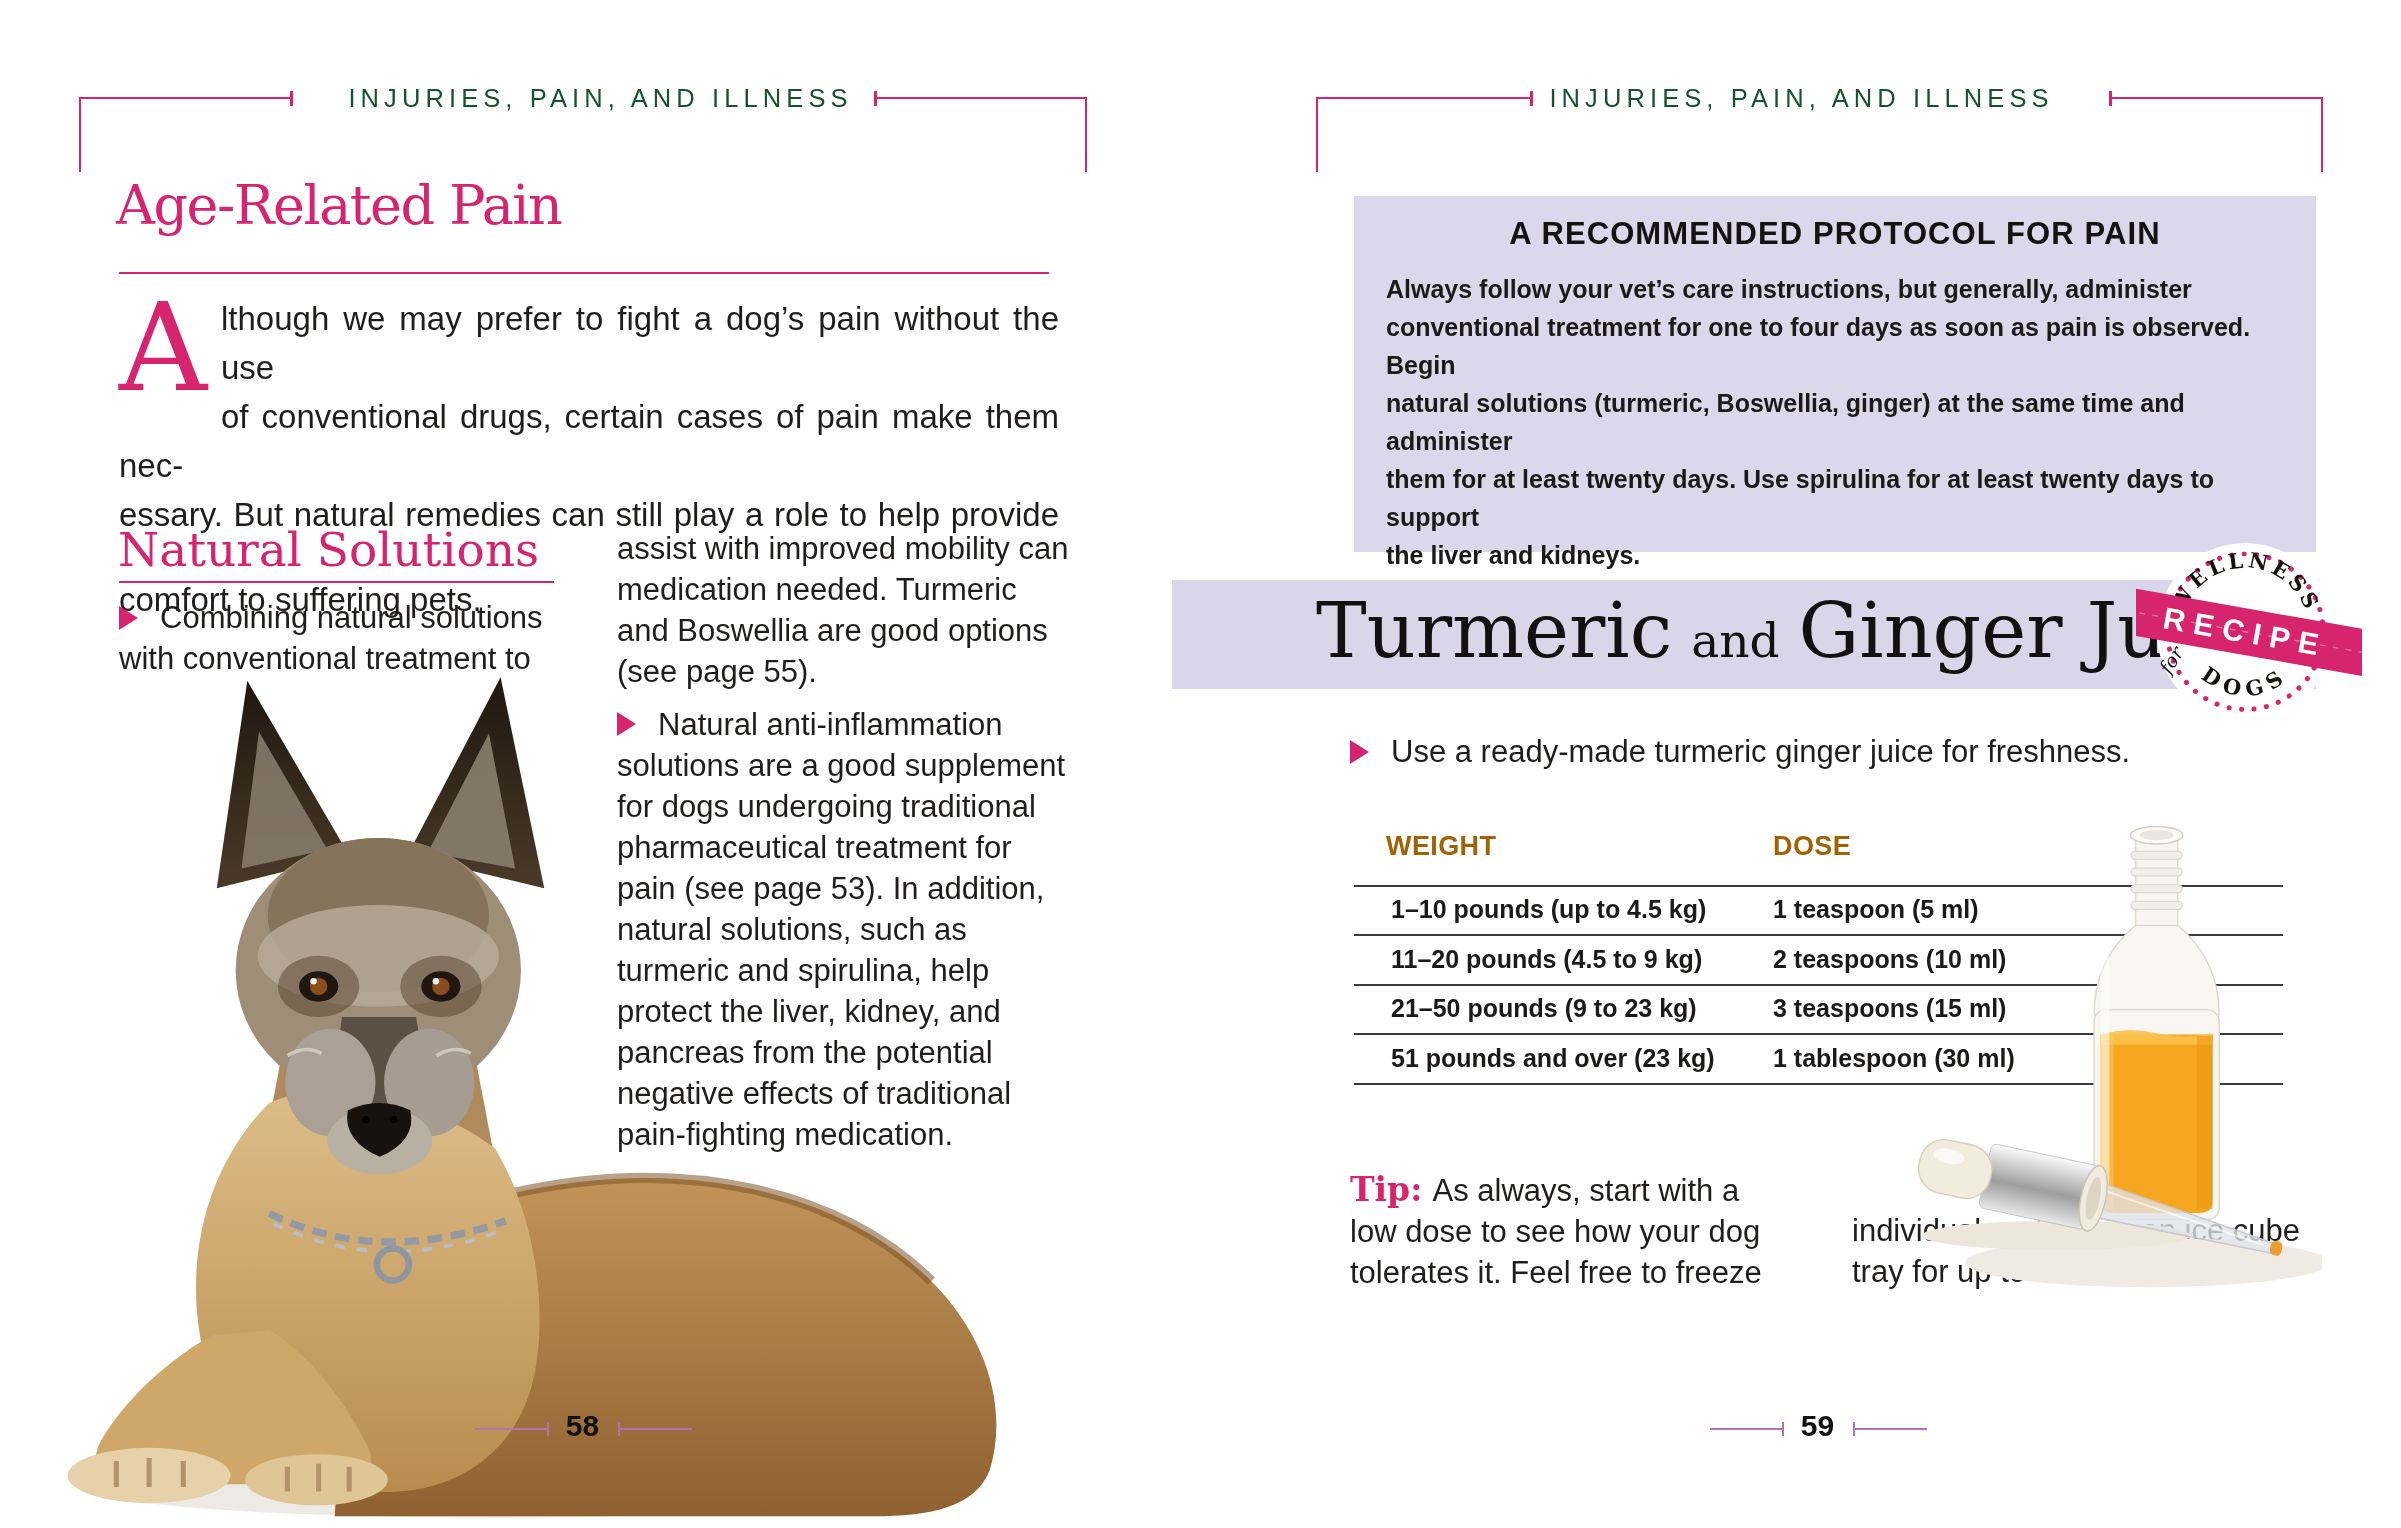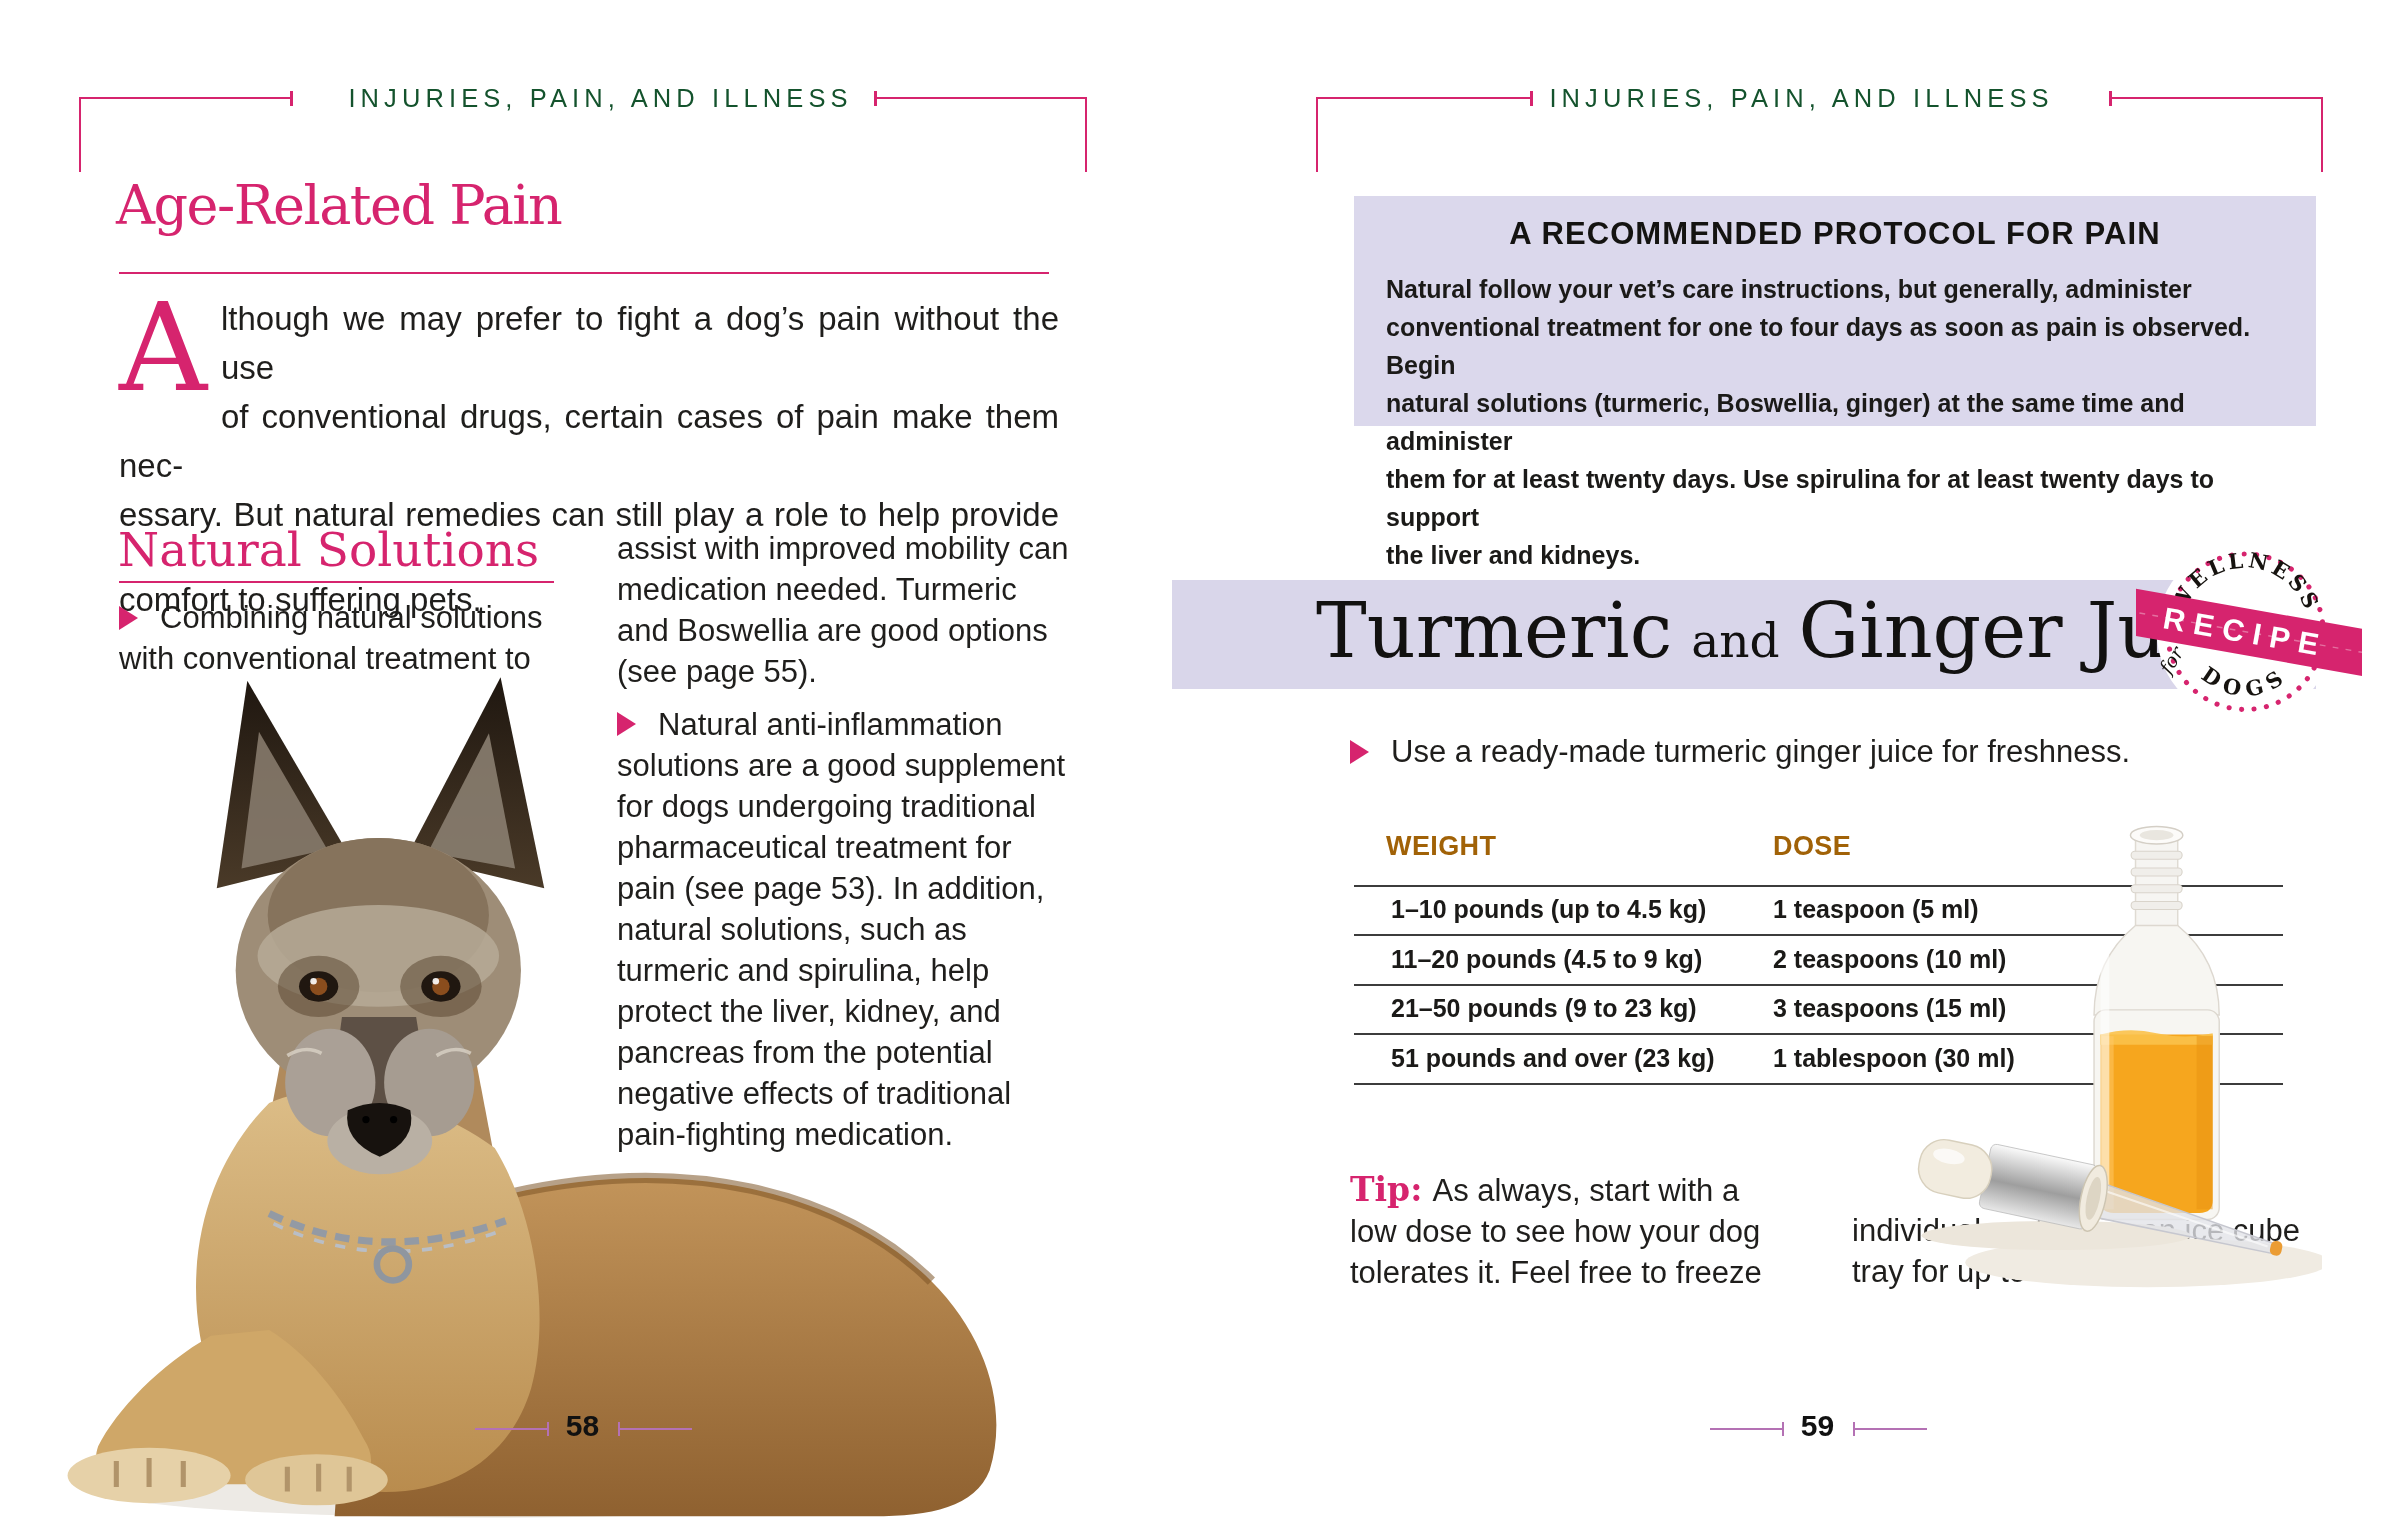--- a/index.html
+++ b/index.html
@@ -51,21 +51,21 @@
 
   
   .pgnum{position:absolute;top:1409px;width:73px;text-align:center;
     font-size:30px;font-weight:bold;color:#111;z-index:9;}
   .pgline{position:absolute;top:1428px;width:74px;height:2.2px;background:var(--plum);z-index:9;}
   .pgline .tick{position:absolute;top:-5.8px;width:2.2px;height:14px;background:var(--plum);}
   .pgline.tick-right .tick{right:0;}
   .pgline.tick-left .tick{left:0;}
 
   
-  .protocol-box{position:absolute;left:1354px;top:196px;width:962px;height:230px;background:var(--lav);}
+  .protocol-box{position:absolute;left:1354px;top:196px;width:962px;height:356px;background:var(--lav);}
   .protocol-title{position:absolute;left:0;top:19.6px;width:100%;text-align:center;
     font-size:31px;font-weight:bold;letter-spacing:1.1px;color:#141311;}
   .protocol-body{position:absolute;left:32px;top:74px;width:910px;
     font-size:25px;font-weight:bold;line-height:38px;color:#1b1a18;}
 
   .recipe-banner{position:absolute;left:1172px;top:580px;width:1144px;height:109px;background:#d9d6ea;}
   .recipe-title{position:absolute;left:144px;top:5.8px;display:flex;align-items:baseline;
     font-family:"DejaVu Serif","Liberation Serif",serif;color:#121110;}
   .recipe-title .big{font-size:76px;}
   .recipe-title .conj{font-size:47px;margin:0 19px;}
@@ -201,21 +201,21 @@
   <div class="bracket corner-left" style="left:1316px;width:214px;">
       <span class="tick"></span>
     </div>
   <div class="bracket corner-right" style="left:2110px;width:211px;">
       <span class="tick"></span>
     </div>
 
   <div class="protocol-box">
     <div class="protocol-title">A RECOMMENDED PROTOCOL FOR PAIN</div>
     <div class="protocol-body">
-      <div>Natural follow your vet’s care instructions, but generally, administer</div>
+      <div>Always follow your vet’s care instructions, but generally, administer</div>
       <div>conventional treatment for one to four days as soon as pain is observed. Begin</div>
       <div>natural solutions (turmeric, Boswellia, ginger) at the same time and administer</div>
       <div>them for at least twenty days. Use spirulina for at least twenty days to support</div>
       <div>the liver and kidneys.</div>
     </div>
   </div>
 
   <div class="recipe-banner">
     <div class="recipe-title">
       <span class="big">Turmeric</span>

